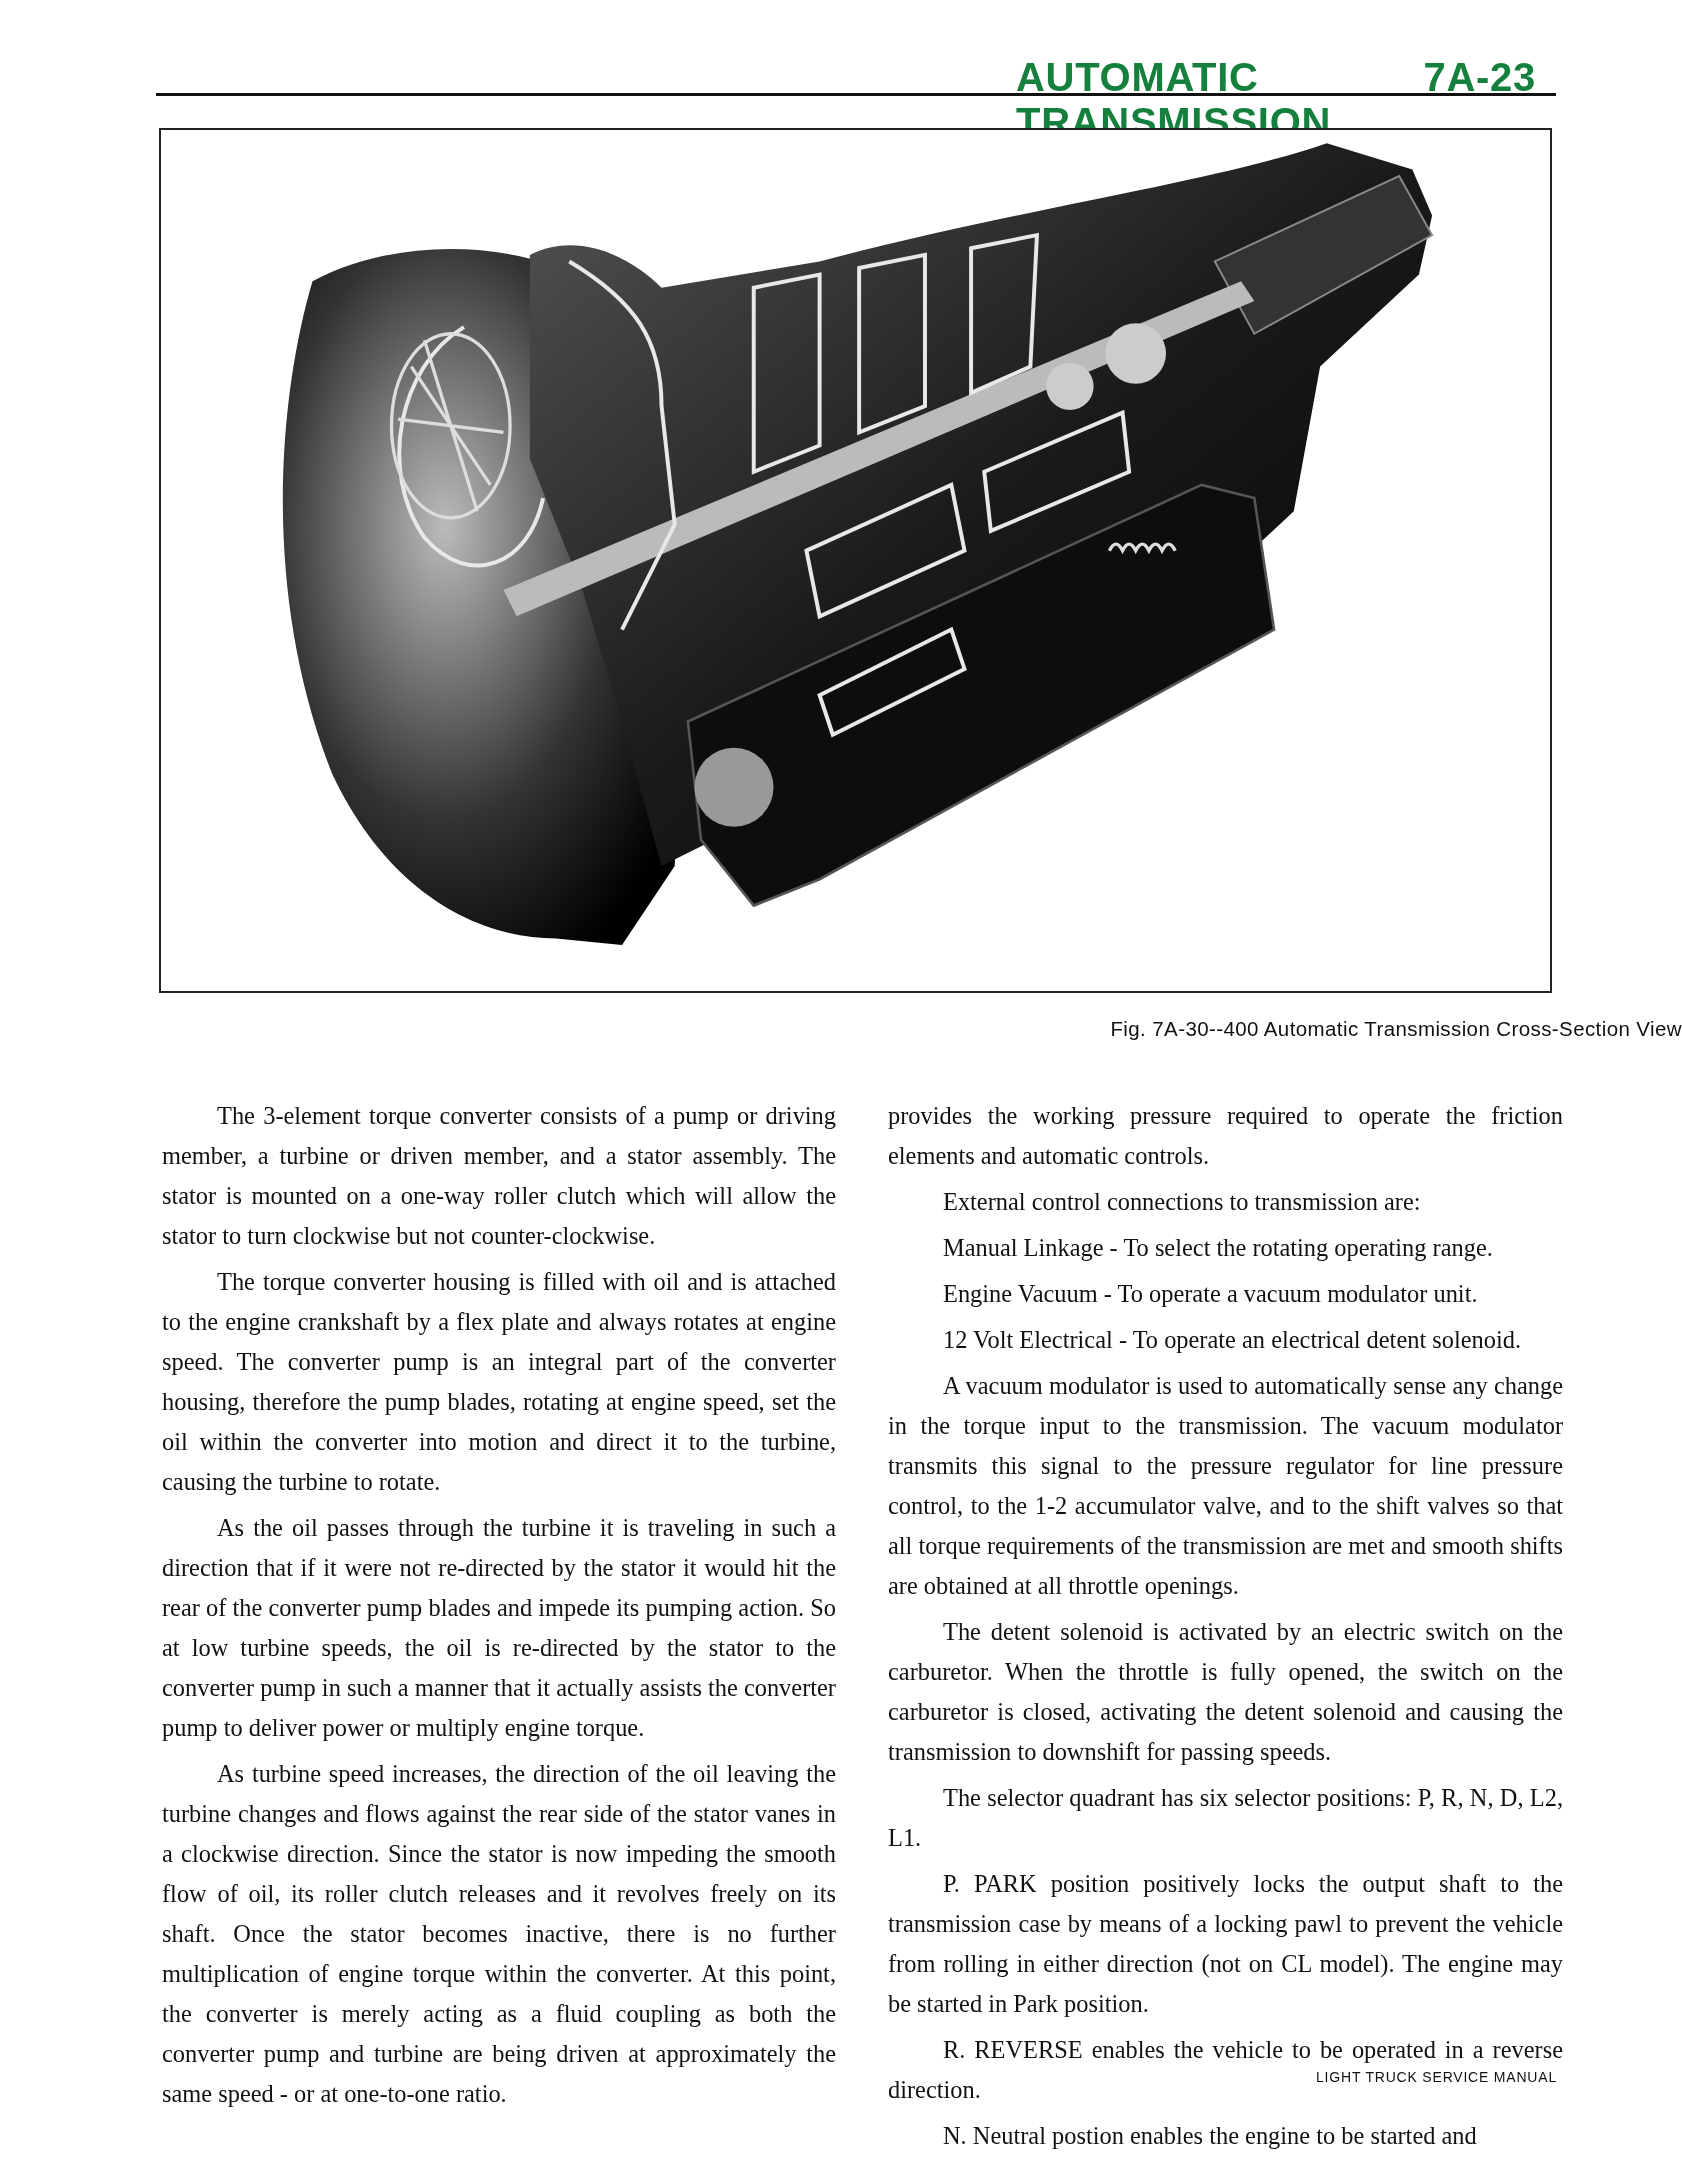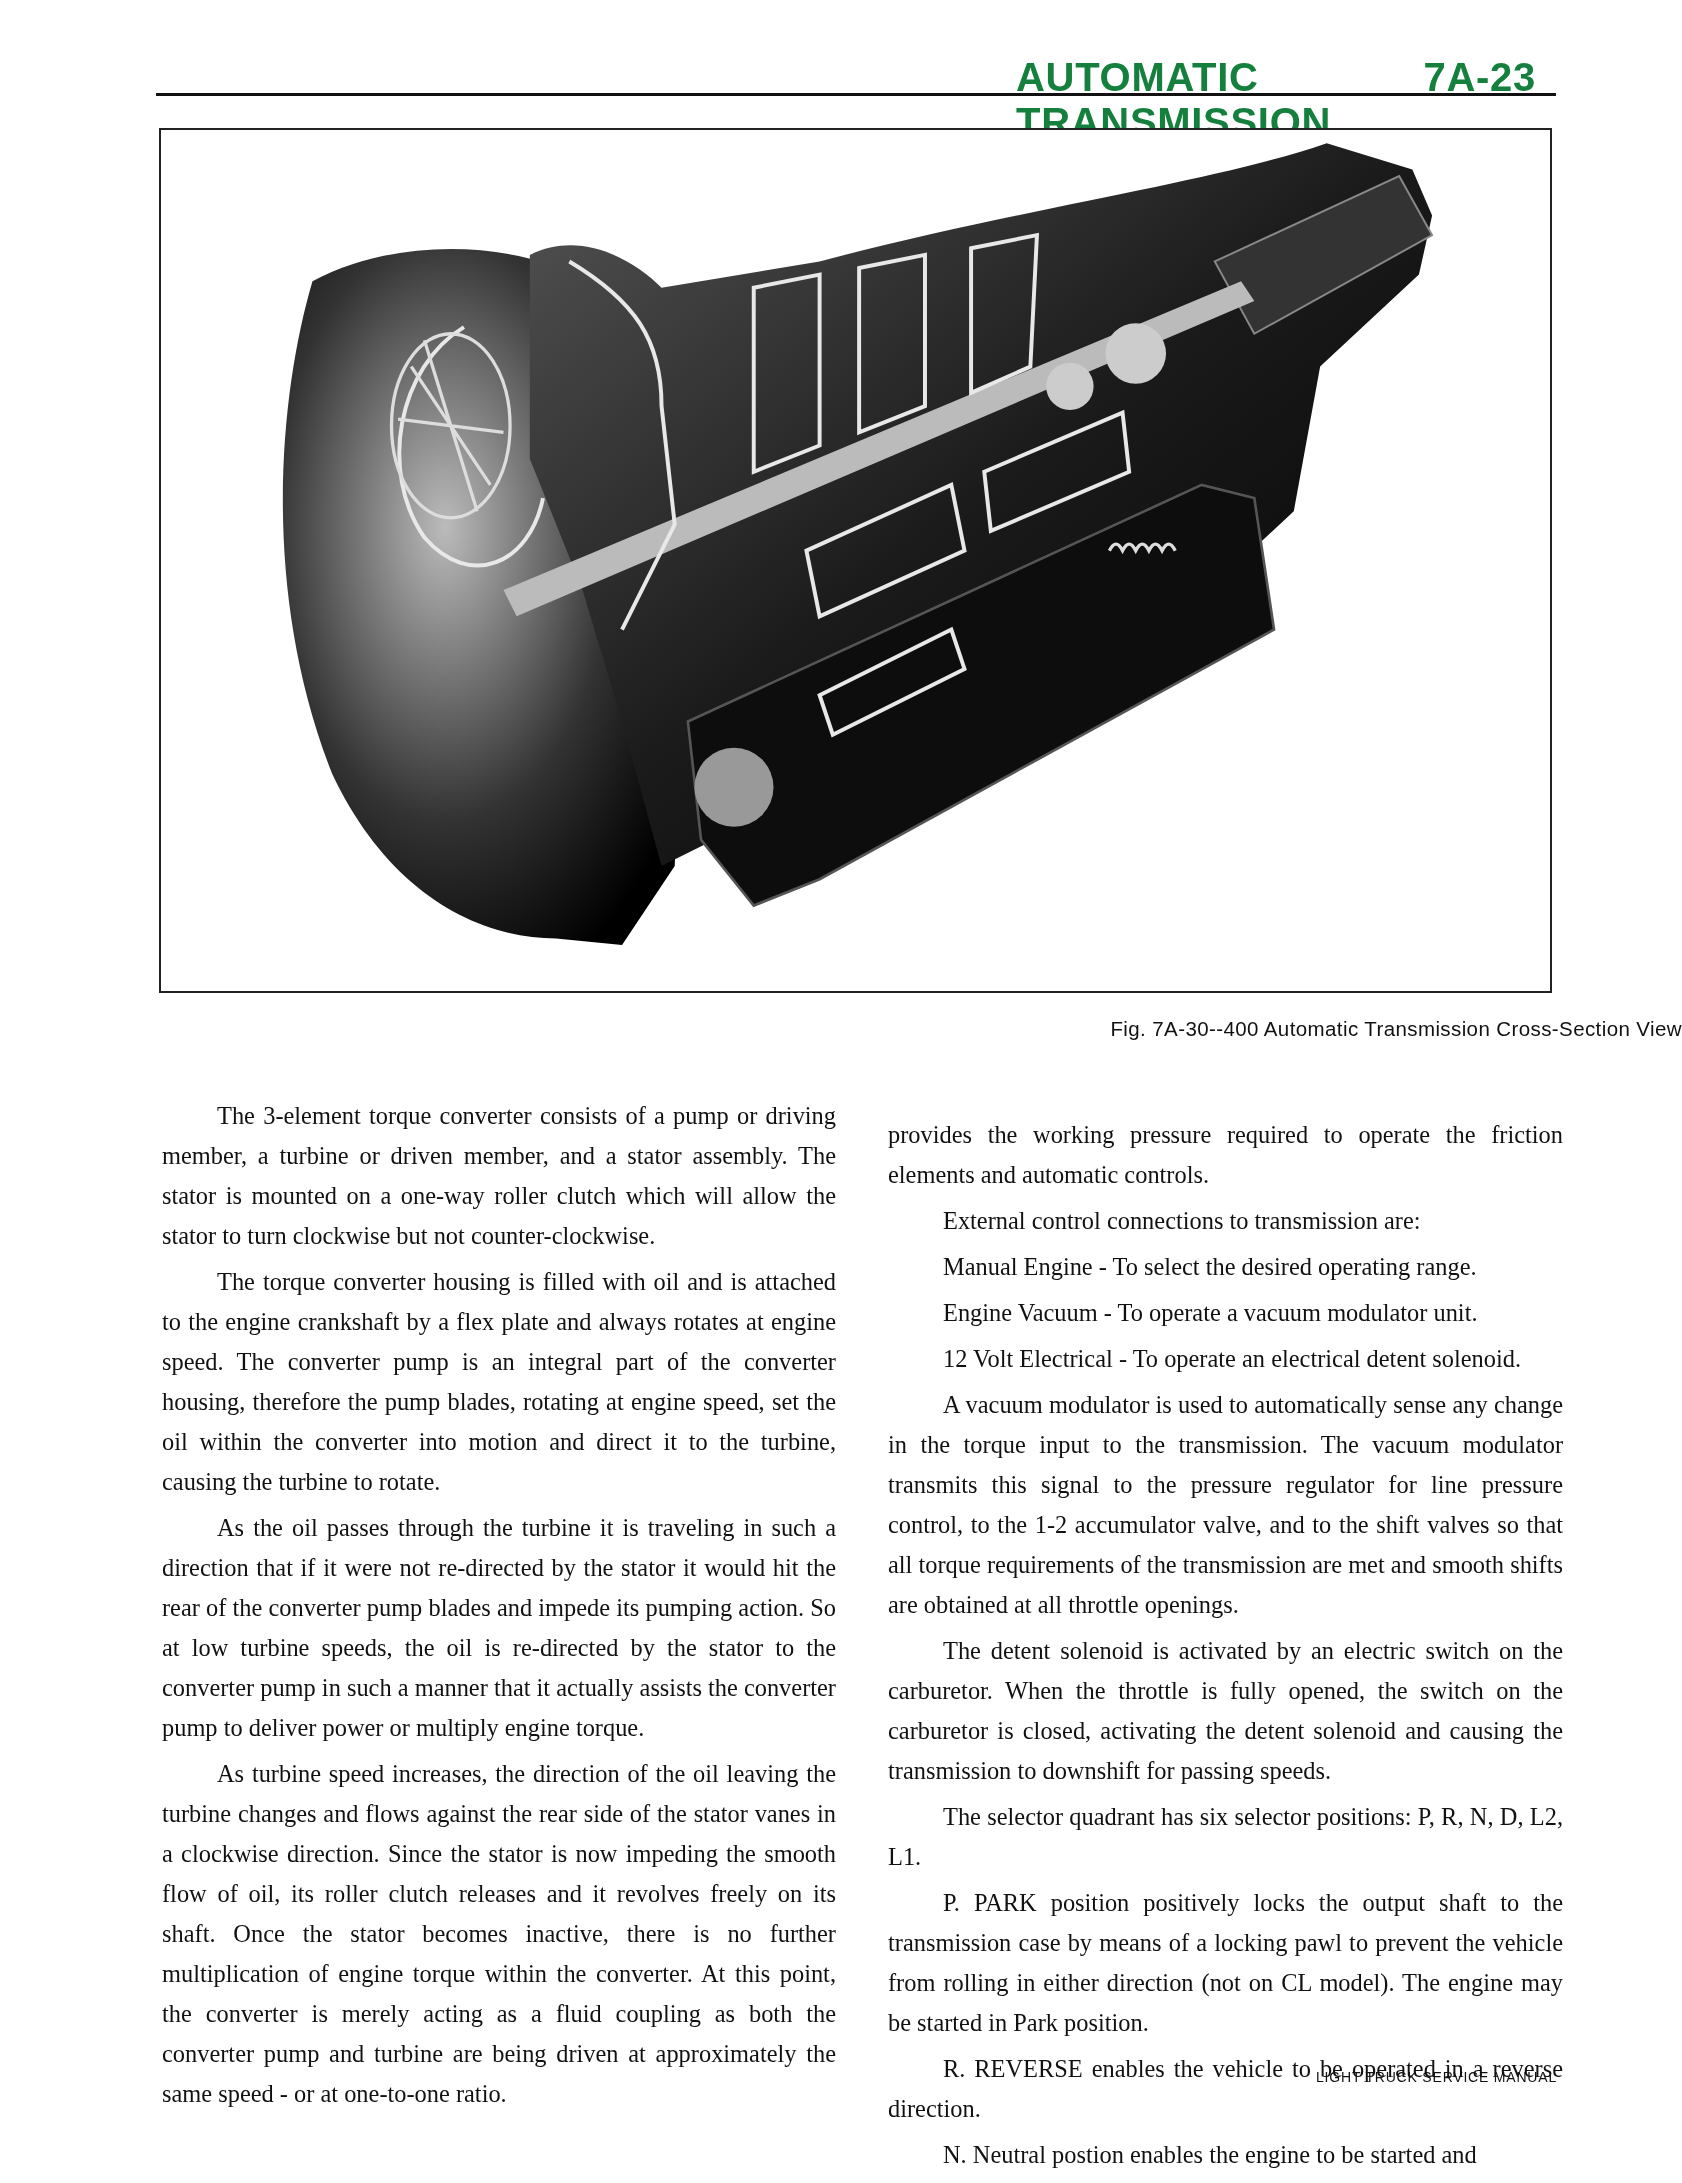--- a/index.html
+++ b/index.html
@@ -33,21 +33,21 @@
     }
 
     .column {
       position: absolute; top: 1096px; width: 674px;
       font-size: 24.4px; line-height: 40px; text-align: justify;
       hyphens: none;
     }
     .col-left { left: 162px; }
     .col-right { left: 888px; width: 675px; }
     .column p { margin: 0 0 6px 0; text-indent: 55px; }
-    .column p.noindent { text-indent: 0; margin-top: 19px; }
+    .column p.noindent { text-indent: 0; }
 
     .footer {
       position: absolute; right: 125px; top: 2069px;
       font-family: "Liberation Sans", "DejaVu Sans", sans-serif;
       font-size: 14px; letter-spacing: 0.8px; color: #111;
     }
   </style>
 </head>
 <body>
 
@@ -112,21 +112,21 @@
 <div class="column col-left">
   <p>The 3-element torque converter consists of a pump or driving member, a turbine or driven member, and a stator assembly. The stator is mounted on a one-way roller clutch which will allow the stator to turn clockwise but not counter-clockwise.</p>
   <p>The torque converter housing is filled with oil and is attached to the engine crankshaft by a flex plate and always rotates at engine speed. The converter pump is an integral part of the converter housing, therefore the pump blades, rotating at engine speed, set the oil within the converter into motion and direct it to the turbine, causing the turbine to rotate.</p>
   <p>As the oil passes through the turbine it is traveling in such a direction that if it were not re-directed by the stator it would hit the rear of the converter pump blades and impede its pumping action. So at low turbine speeds, the oil is re-directed by the stator to the converter pump in such a manner that it actually assists the converter pump to deliver power or multiply engine torque.</p>
   <p>As turbine speed increases, the direction of the oil leaving the turbine changes and flows against the rear side of the stator vanes in a clockwise direction. Since the stator is now impeding the smooth flow of oil, its roller clutch releases and it revolves freely on its shaft. Once the stator becomes inactive, there is no further multiplication of engine torque within the converter. At this point, the converter is merely acting as a fluid coupling as both the converter pump and turbine are being driven at approximately the same speed - or at one-to-one ratio.</p>
 </div>
 
 <div class="column col-right">
   <p class="noindent">provides the working pressure required to operate the friction elements and automatic controls.</p>
   <p>External control connections to transmission are:</p>
-  <p>Manual Engine - To select the desired operating range.</p>
+  <p>Manual Linkage - To select the rotating operating range.</p>
   <p>Engine Vacuum - To operate a vacuum modulator unit.</p>
   <p>12 Volt Electrical - To operate an electrical detent solenoid.</p>
   <p>A vacuum modulator is used to automatically sense any change in the torque input to the transmission. The vacuum modulator transmits this signal to the pressure regulator for line pressure control, to the 1-2 accumulator valve, and to the shift valves so that all torque requirements of the transmission are met and smooth shifts are obtained at all throttle openings.</p>
   <p>The detent solenoid is activated by an electric switch on the carburetor. When the throttle is fully opened, the switch on the carburetor is closed, activating the detent solenoid and causing the transmission to downshift for passing speeds.</p>
   <p>The selector quadrant has six selector positions: P, R, N, D, L2, L1.</p>
   <p>P. PARK position positively locks the output shaft to the transmission case by means of a locking pawl to prevent the vehicle from rolling in either direction (not on CL model). The engine may be started in Park position.</p>
   <p>R. REVERSE enables the vehicle to be operated in a reverse direction.</p>
   <p>N. Neutral postion enables the engine to be started and</p>
 </div>
 

